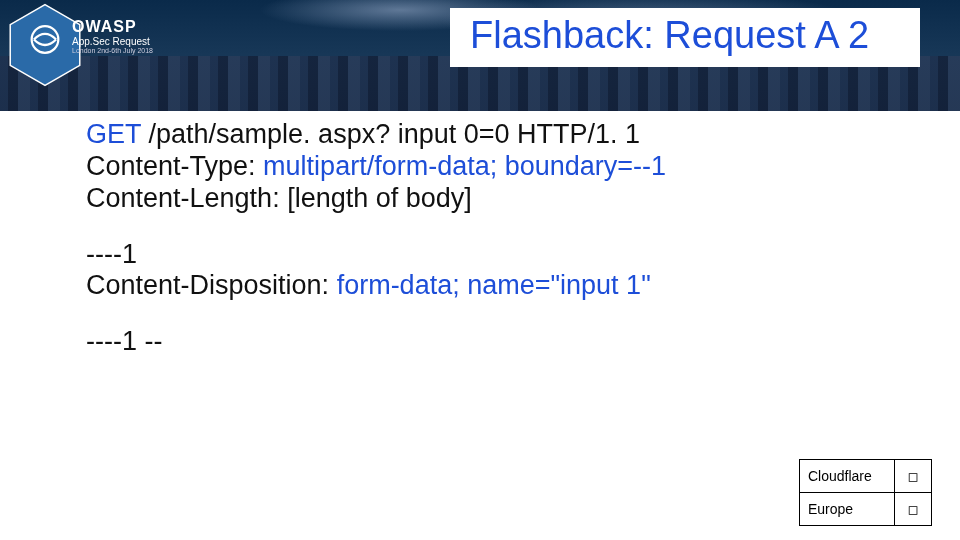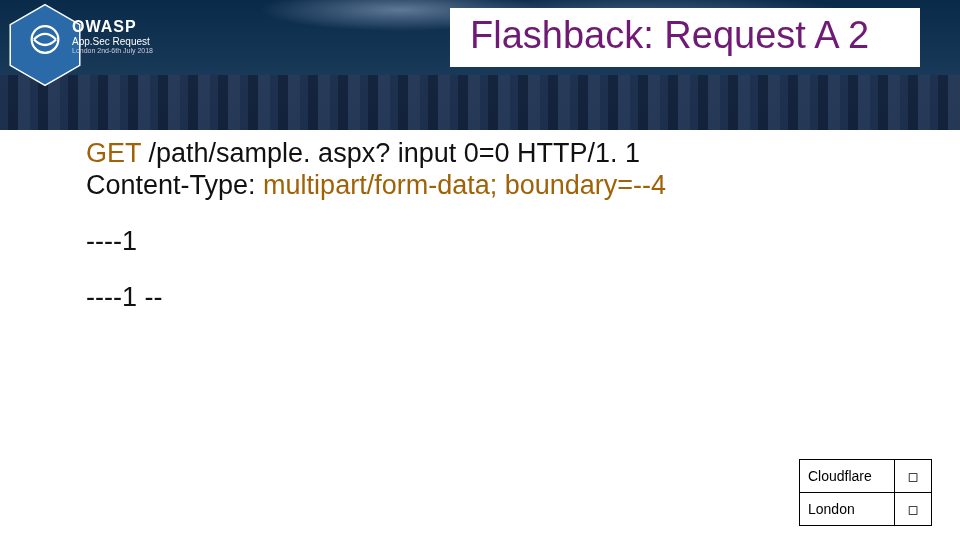--- a/index.html
+++ b/index.html
@@ -1,31 +1,31 @@
 <!DOCTYPE html>
 <html><head>
 <meta charset="utf-8">
 <style>
   html,body{margin:0;padding:0;width:960px;height:540px;font-family:"Segoe UI",Arial,sans-serif;background:#fff;overflow:hidden;}
-  .header{position:relative;height:130px;background:linear-gradient(to bottom,#0a2a4a 0%,#1a3a5a 60%,#2a4a6a 100%);}
+  .header{position:relative;height:111px;background:linear-gradient(to bottom,#0a2a4a 0%,#1a3a5a 60%,#2a4a6a 100%);}
   .city{position:absolute;bottom:0;left:0;right:0;height:55px;background:
     repeating-linear-gradient(90deg,rgba(30,50,80,.9) 0 8px,rgba(20,35,60,.9) 8px 18px,rgba(40,60,90,.9) 18px 30px),
     linear-gradient(to top,rgba(10,20,40,1) 0%,rgba(30,50,80,.6) 100%);}
   .clouds{position:absolute;top:0;left:0;right:0;height:50px;background:
     radial-gradient(ellipse 200px 30px at 400px 10px,rgba(150,170,200,.6),transparent 70%),
     radial-gradient(ellipse 300px 40px at 650px 20px,rgba(130,150,180,.5),transparent 70%);}
   .hex{position:absolute;left:8px;top:2px;width:74px;height:86px;}
   .hex svg{width:100%;height:100%;}
   .owasp-logo{position:absolute;left:72px;top:18px;color:#fff;font-size:10px;line-height:1.1;}
   .owasp-logo .big{font-size:16px;font-weight:bold;letter-spacing:1px;}
   .owasp-logo .sub{font-size:7px;color:#ccd;}
-  .title{position:absolute;right:40px;top:8px;background:#fff;padding:6px 20px 10px 20px;font-size:38px;color:#701a75;min-width:430px;text-align:left;}
+  .title{position:absolute;right:40px;top:8px;background:#fff;padding:6px 20px 10px 20px;font-size:38px;color:#1d4ed8;min-width:430px;text-align:left;}
   .body{padding:8px 86px 0 86px;}
   .line{font-size:27px;line-height:1.18;color:#111;}
-  .purple{color:#a16207;}
+  .purple{color:#1d4ed8;}
   .gap{height:24px;}
   .table{position:absolute;right:28px;bottom:14px;border-collapse:collapse;font-size:14px;}
   .table td{border:1px solid #000;padding:8px 8px;min-width:78px;}
   .table td.box{width:20px;min-width:20px;text-align:center;font-family:monospace;}
 </style>
 </head>
 <body>
 
 <div class="header">
   <div class="clouds"></div>
@@ -43,32 +43,36 @@
     <div class="sub">London 2nd-6th July 2018</div>
   </div>
   <div class="title">Flashback: Request A 2</div>
 </div>
 
 <div class="body">
   <div class="line">
     <span class="purple">GET</span><span> /path/sample. aspx? input 0=0 HTTP/1. 1</span>
   </div>
   <div class="line">
-    <span>Content-Type: </span><span class="purple">multipart/form-data; boundary=--4</span>
+    <span>Content-Type: </span><span class="purple">multipart/form-data; boundary=--1</span>
   </div>
+  <div class="line">Content-Length: [length of body]</div>
   <div class="gap"></div>
   <div class="line">----1</div>
+  <div class="line">
+    <span>Content-Disposition: </span><span class="purple">form-data; name="input 1"</span>
+  </div>
   <div class="gap"></div>
   <div class="line">----1 --</div>
 </div>
 
 <table class="table">
   <tbody>
       <tr>
     <td>Cloudflare</td>
     <td class="box">□</td>
   </tr>
   <tr>
-    <td>London</td>
+    <td>Europe</td>
     <td class="box">□</td>
   </tr>
 </tbody>
   </table>
 
 </body></html>

